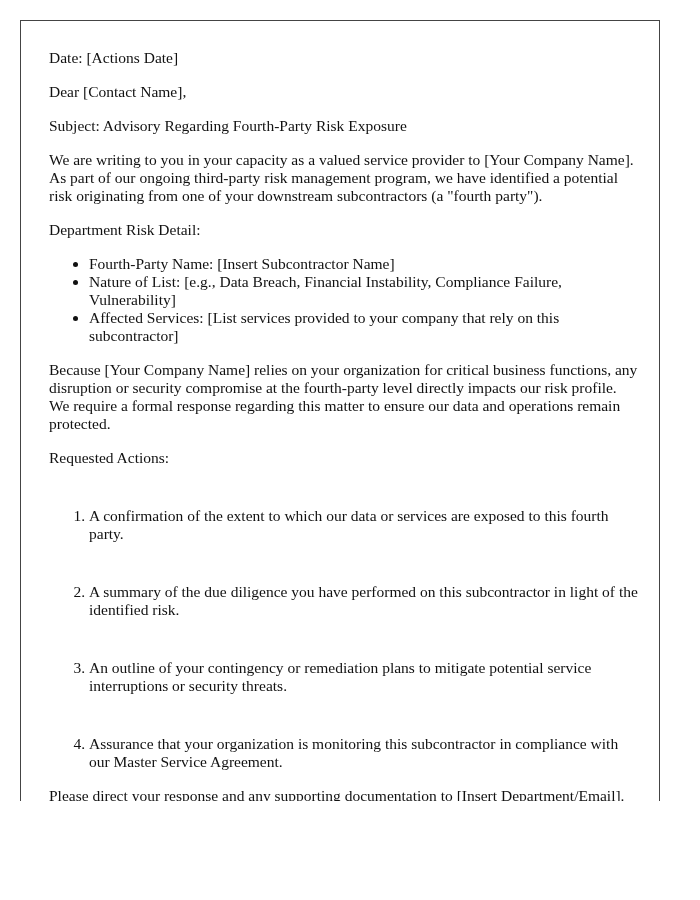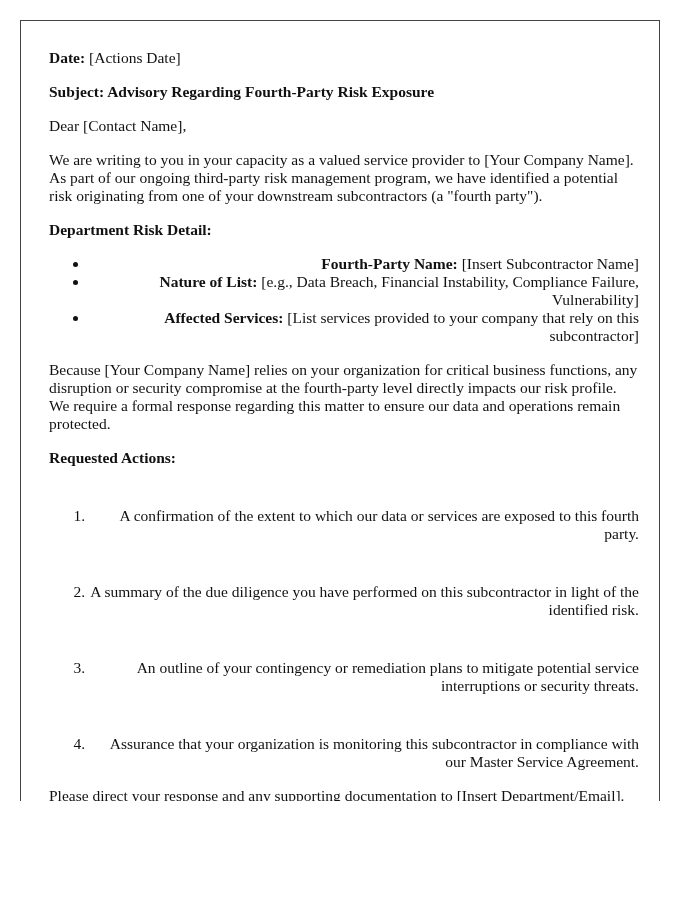--- a/index.html
+++ b/index.html
@@ -31,46 +31,45 @@
     }
     .letter-content {
       position: absolute;
       left: 28px;
       top: 28px;
       width: 590px;
     }
     p {
       margin: 0 0 16px 0;
     }
-    b { font-weight: bold; }
+    b { font-weight: normal; }
     ul, ol {
       margin: 0 0 16px 0;
       padding-left: 40px;
-      text-align: right;
     }
     ul li { list-style-type: disc; }
     ol li { list-style-type: decimal; margin-top: 40px; }
   </style>
 </head>
 <body>
 
 <div class="letter-frame">
   <div class="letter-content">
 
     <p>
       <b>Date:</b>
       <span>[Actions Date]</span>
     </p>
 
 
+    <p>Dear [Contact Name],</p>
+
     <p>
       <b>Subject: Advisory Regarding Fourth-Party Risk Exposure</b>
     </p>
-
-    <p>Dear [Contact Name],</p>
 
     <p>We are writing to you in your capacity as a valued service provider to [Your Company Name]. As part of our ongoing third-party risk management program, we have identified a potential risk originating from one of your downstream subcontractors (a "fourth party").</p>
 
     <p>
       <b>Department Risk Detail:</b>
     </p>
 
     <ul>
       <li>
         <b>Fourth-Party Name:</b>

